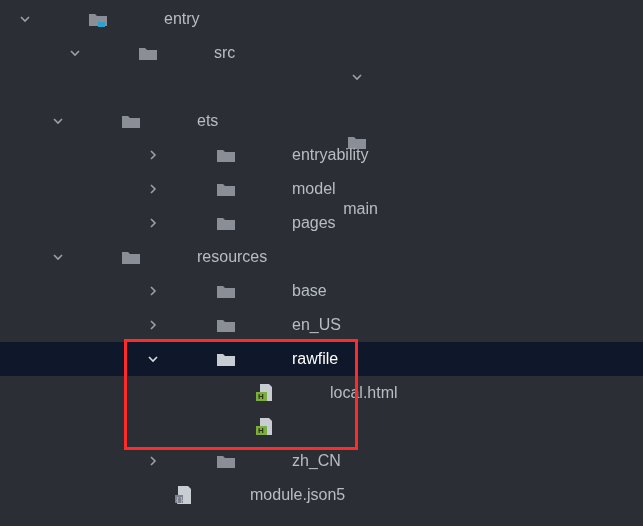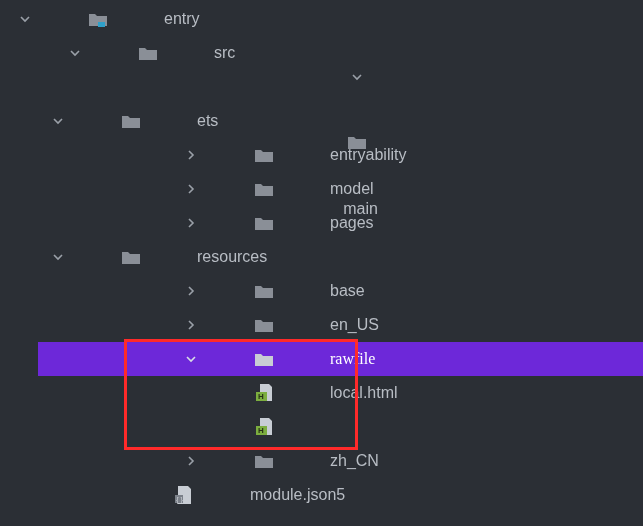--- a/index.html
+++ b/index.html
@@ -20,23 +20,22 @@
   }
   .row {
     display: flex;
     align-items: center;
     height: 34px;
     white-space: nowrap;
     position: relative;
     gap: 48px;
   }
   .row.selected {
-    background: #6d28d9;
+    background: #0f172a;
     color: #ffffff;
-    font-family: Liberation Serif, serif;
   }
   .row.selected .label { color: #ffffff; }
   .arrow {
     width: 14px;
     height: 14px;
     display: inline-flex;
     align-items: center;
     justify-content: center;
     margin-right: 8px;
     flex: 0 0 auto;
@@ -52,21 +51,21 @@
     flex: 0 0 auto;
   }
   .label {
     color: #b8bdc4;
   }
   
   .lvl0 { padding-left: 18px; }
   .lvl1 { padding-left: 68px; }
   .lvl2 { padding-left: 78px; flex-direction: column; }
   .lvl3 { padding-left: 51px; }
-  .lvl4 { padding-left: 146px; margin-left: 38px; }
+  .lvl4 { padding-left: 146px; }
   .lvl5 { padding-left: 184px; }
 
   .highlight-box {
     position: absolute;
     border: 3px solid #ff2a2a;
     pointer-events: none;
     box-sizing: border-box;
   }
 </style>
 </head>
@@ -259,21 +258,21 @@
         </svg>
     </span>
     <span class="icon">
       <svg width="20" height="18" viewBox="0 0 20 18">
           <path d="M1 4 L7 4 L9 6 L19 6 L19 16 L1 16 Z" fill="#8a8f97"></path>
         </svg>
     </span>
     <span class="label">zh_CN</span>
   </div>
 
-  <div class="row lvl4" style="padding-left:66px;">
+  <div class="row lvl4" style="padding-left:104px;">
     <span class="arrow"></span>
     <span class="icon">
       <svg width="20" height="20" viewBox="0 0 20 20">
         <path d="M4 1 L14 1 L17 4 L17 19 L4 19 Z" fill="#c8cdd4"></path>
         <rect x="1" y="10" width="8" height="8" fill="#7a8089"></rect>
         <text x="2.2" y="16.5" font-size="7" fill="#cfd3d9">{ }</text>
       </svg>
     </span>
     <span class="label">module.json5</span>
   </div>

